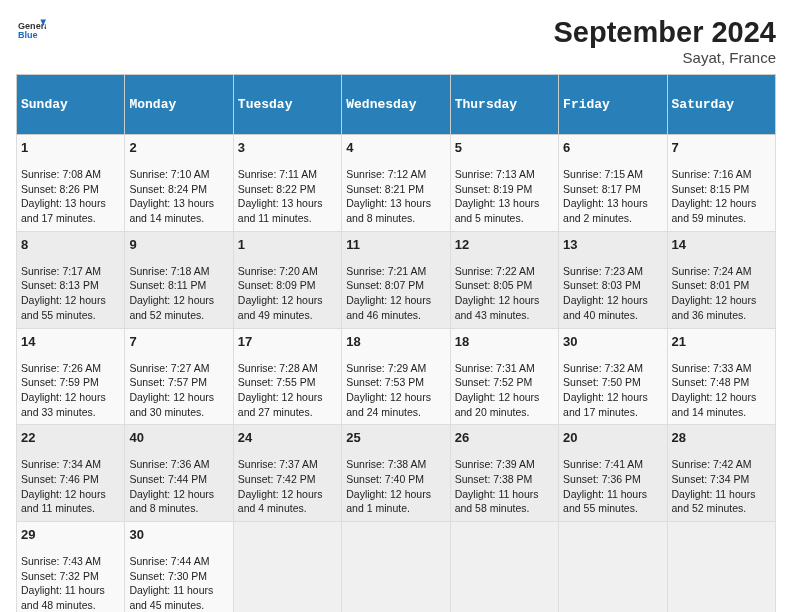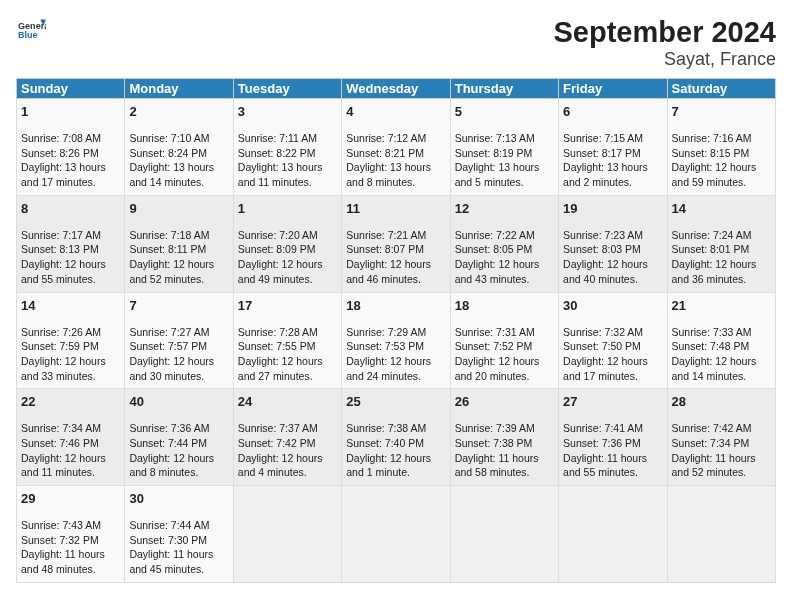--- a/index.html
+++ b/index.html
@@ -28,36 +28,37 @@
     }
     .title-area {
       text-align: right;
     }
     .month-title {
       font-size: 29px;
       font-weight: bold;
       color: #222;
     }
     .location {
-      font-size: 18px;
+      font-size: 15px;
       color: #444;
     }
     table {
       width: 100%;
       border-collapse: collapse;
       table-layout: fixed;
     }
     thead th {
       background-color: #2980b9;
       color: #fff;
       font-size: 13px;
       font-weight: bold;
-      padding: 2px 4px;
+      padding: 22px 4px;
       text-align: left;
       border: 1px solid #ccc;
+      font-family: Liberation Mono, monospace;
     }
     tbody td {
       vertical-align: top;
       font-size: 10.5px;
       color: #222;
       padding: 5px 4px;
       border: 1px solid #ddd;
       height: 90px;
     }
     tbody tr:nth-child(odd) td {
@@ -157,21 +158,21 @@
         </td>
         <td>
           <span class="day-number">11</span>
           <div class="cell-content">Sunrise: 7:21 AM<br>Sunset: 8:07 PM<br>Daylight: 12 hours and 46 minutes.</div>
         </td>
         <td>
           <span class="day-number">12</span>
           <div class="cell-content">Sunrise: 7:22 AM<br>Sunset: 8:05 PM<br>Daylight: 12 hours and 43 minutes.</div>
         </td>
         <td>
-          <span class="day-number">19</span>
+          <span class="day-number">13</span>
           <div class="cell-content">Sunrise: 7:23 AM<br>Sunset: 8:03 PM<br>Daylight: 12 hours and 40 minutes.</div>
         </td>
         <td>
           <span class="day-number">14</span>
           <div class="cell-content">Sunrise: 7:24 AM<br>Sunset: 8:01 PM<br>Daylight: 12 hours and 36 minutes.</div>
         </td>
       </tr>
       <tr>
         <td>
           <span class="day-number">14</span>
@@ -217,21 +218,21 @@
         </td>
         <td>
           <span class="day-number">25</span>
           <div class="cell-content">Sunrise: 7:38 AM<br>Sunset: 7:40 PM<br>Daylight: 12 hours and 1 minute.</div>
         </td>
         <td>
           <span class="day-number">26</span>
           <div class="cell-content">Sunrise: 7:39 AM<br>Sunset: 7:38 PM<br>Daylight: 11 hours and 58 minutes.</div>
         </td>
         <td>
-          <span class="day-number">27</span>
+          <span class="day-number">20</span>
           <div class="cell-content">Sunrise: 7:41 AM<br>Sunset: 7:36 PM<br>Daylight: 11 hours and 55 minutes.</div>
         </td>
         <td>
           <span class="day-number">28</span>
           <div class="cell-content">Sunrise: 7:42 AM<br>Sunset: 7:34 PM<br>Daylight: 11 hours and 52 minutes.</div>
         </td>
       </tr>
       <tr>
         <td>
           <span class="day-number">29</span>

